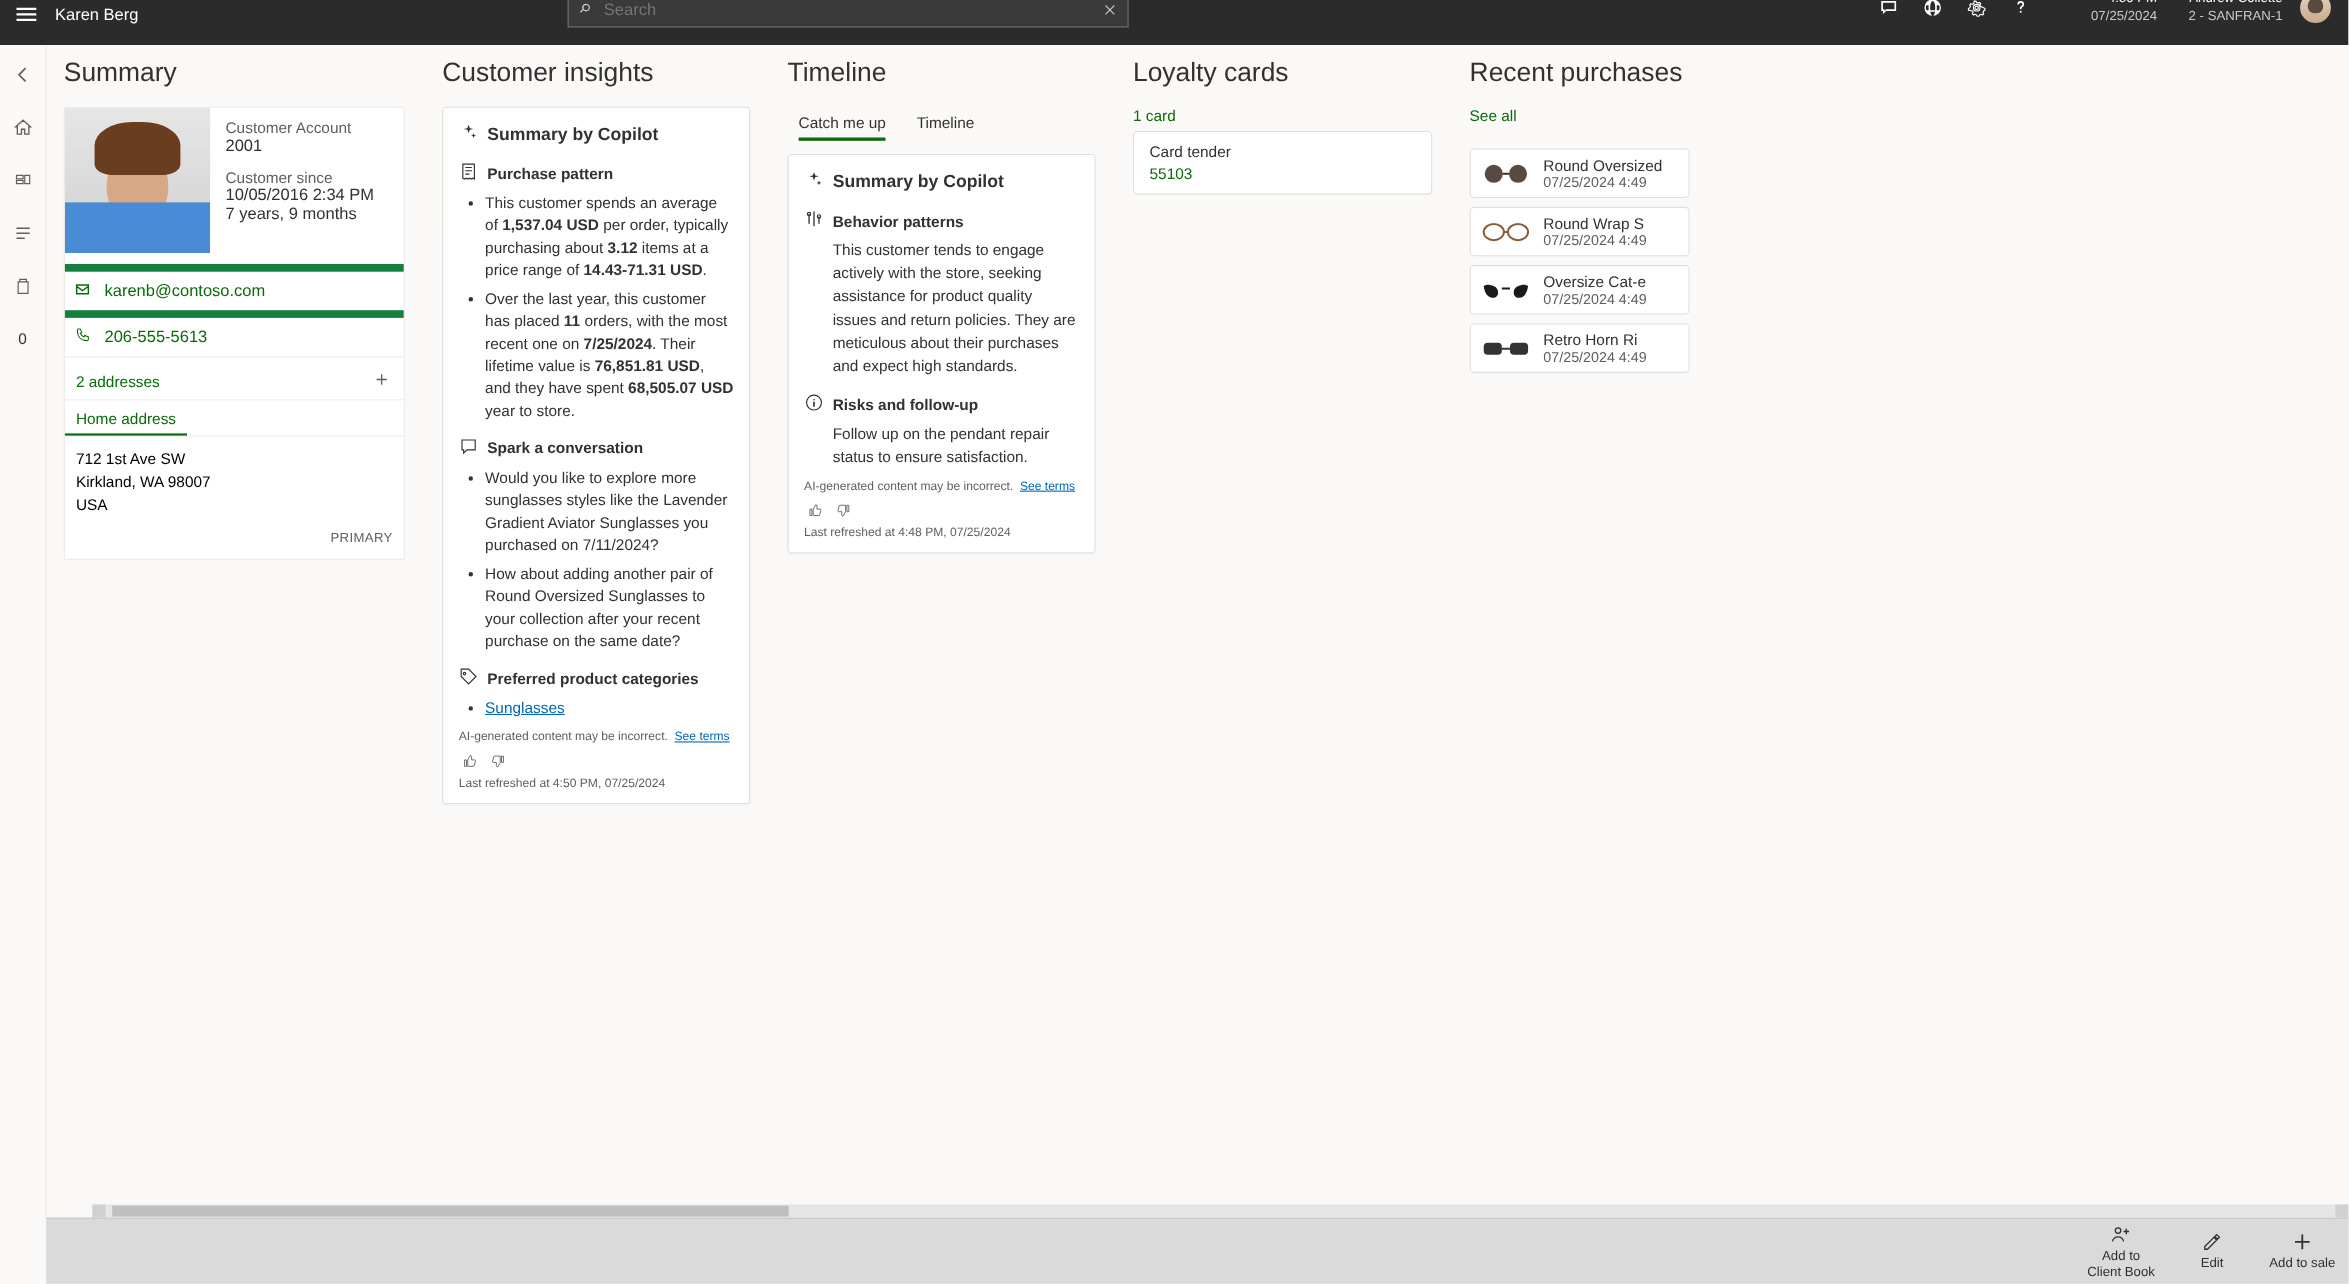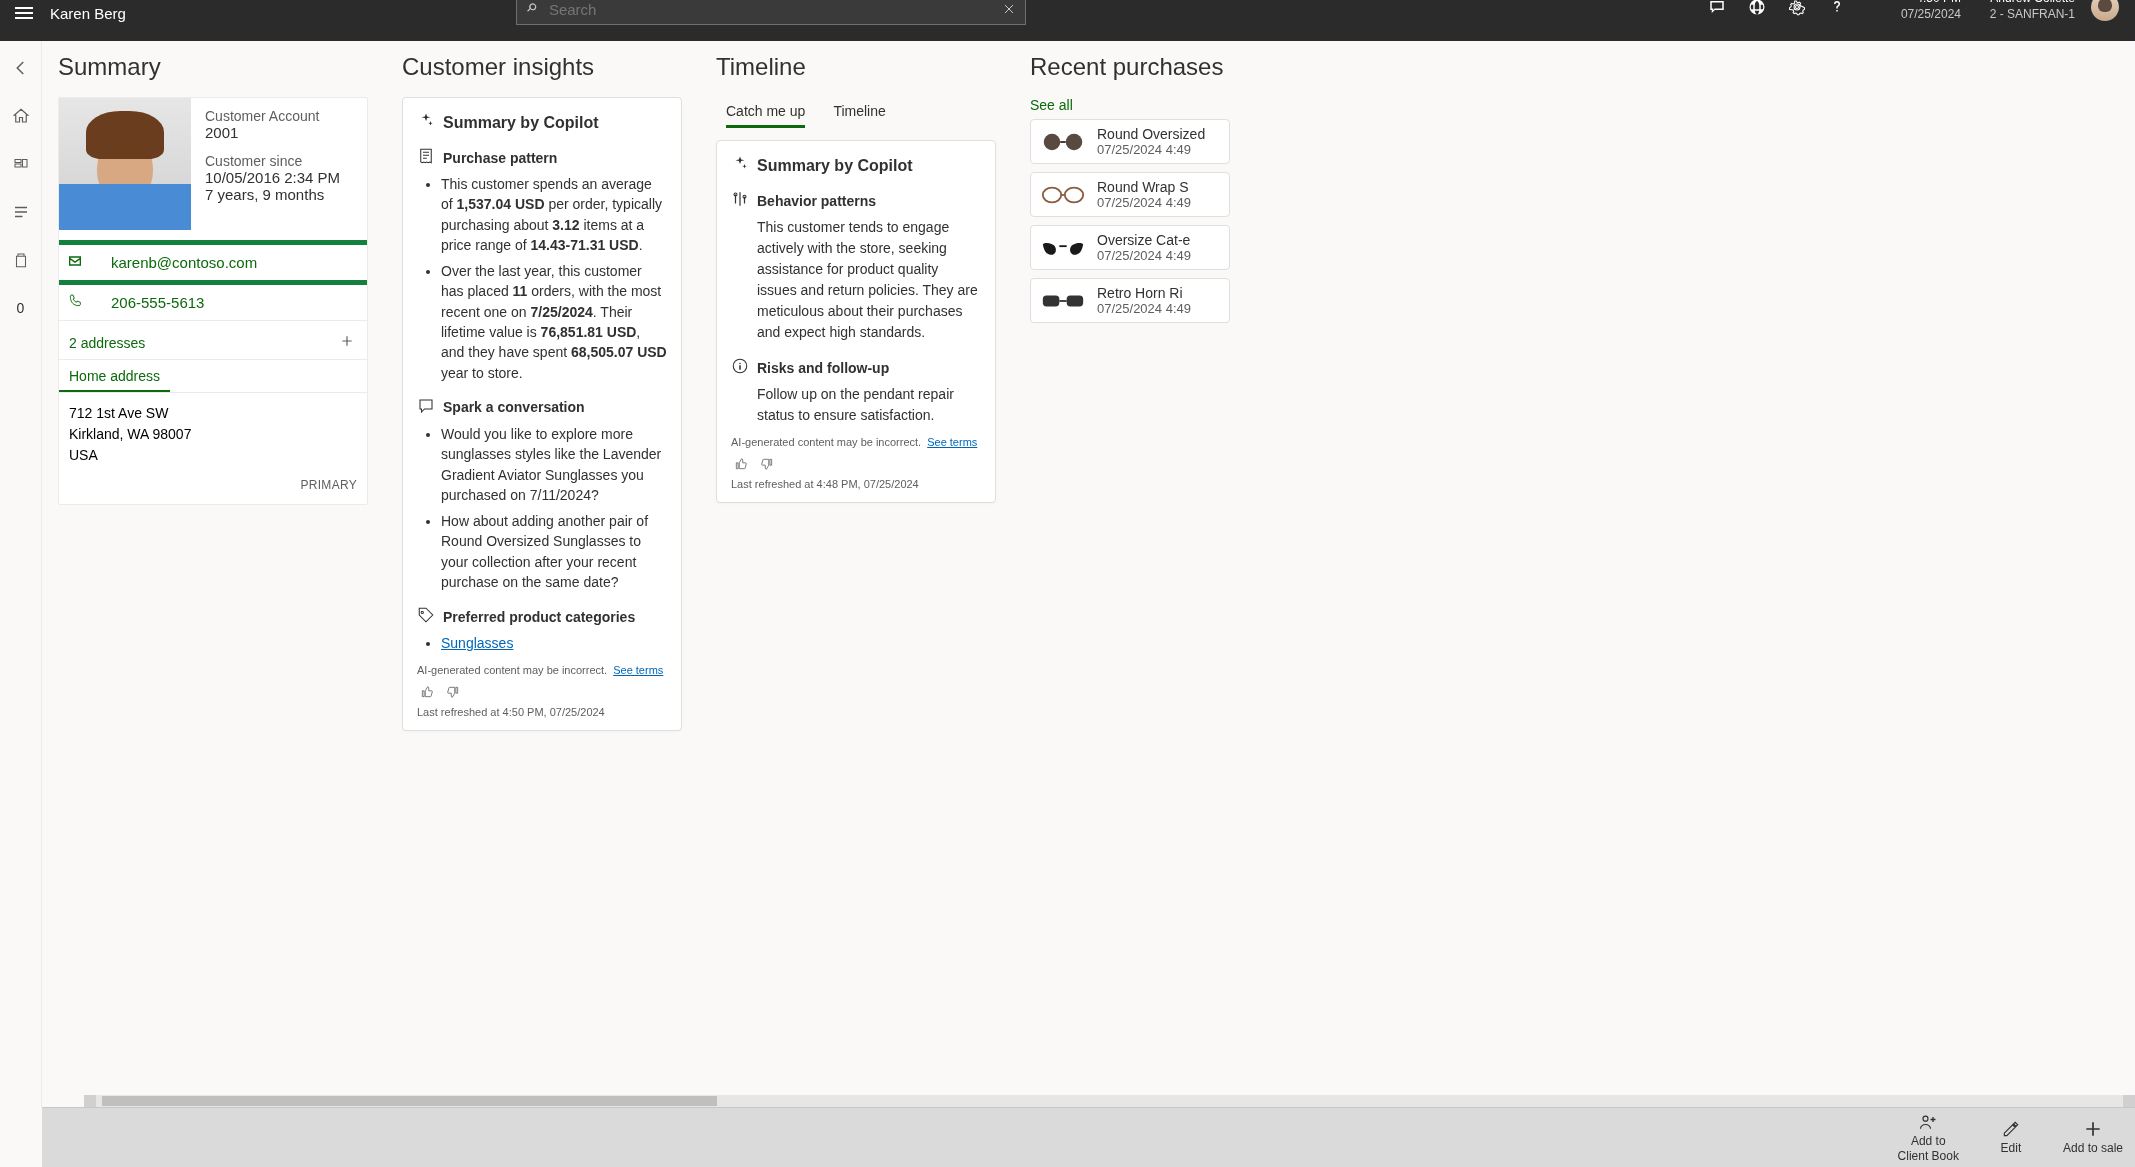--- a/index.html
+++ b/index.html
@@ -171,23 +171,23 @@
   background:#6b3d1f;
   border-radius:44% 44% 20% 20%;
   transform:translateX(-50%);
 }
 .summary-info { padding-top:10px; font-size:14px; }
 .label-grey { color:#605e5c; font-size:14px; }
 .value-dark { color:#323130; font-size:15px; }
 .gap8 { margin-top:12px; }
 
 .contact-row {
-  display:flex; align-items:center; gap:28px;
+  display:flex; align-items:center; gap:12px;
   padding: 8px 8px;
-  border-top:5px solid #15803d;
+  border-top:7px solid #15803d;
 }
 .contact-row svg { width:16px; height:16px; fill:#0b6a0b; }
 .contact-link { color:#0b6a0b; font-size:15px; }
 
 .addresses-head {
   display:flex; align-items:flex-end; justify-content:space-between;
   padding:10px 10px 8px 10px;
   border-top:1px solid #edebe9;
 }
 .addresses-head .txt { color:#0b6a0b; font-size:14px; }
@@ -269,21 +269,21 @@
 .loyalty-card {
   background:#fff;
   border:1px solid #e1dfdd;
   border-radius:4px;
   padding:10px 14px;
 }
 .loyalty-card .lbl { font-size:14px; color:#323130; margin-bottom:4px;}
 .loyalty-card .val { font-size:14px; color:#0b6a0b; }
 
 
-.seeall-link { color:#0b6a0b; font-size:14px; margin-bottom:6px; display:block;}
+.seeall-link { color:#0b6a0b; font-size:14px; margin-bottom:22px; display:block;}
 .purchase-item {
   background:#fff;
   border:1px solid #e1dfdd;
   border-radius:4px;
   padding:6px 10px;
   display:flex; gap:12px;
   margin-bottom:8px;
   align-items:center;
 }
 .purchase-thumb {
@@ -606,20 +606,28 @@
           <span class="thumb-btn">
             <svg viewBox="0 0 24 24">
                 <path d="M20 14h-3V4h3v10zm-5 0l-4 7c-1 0-2-1-2-2v-5H4c-1 0-1-1-1-2l2-7c0-1 1-1 1-1h9v10z" fill="none" stroke-width="1.4"></path>
               </svg>
           </span>
         </div>
         <div class="last-refreshed">Last refreshed at 4:48 PM, 07/25/2024</div>
       </div>
     </div>
 
+    <div class="col col-loyalty">
+      <div class="section-title">Loyalty cards</div>
+      <div class="loyalty-count">1 card</div>
+      <div class="loyalty-card">
+        <div class="lbl">Card tender</div>
+        <div class="val">55103</div>
+      </div>
+    </div>
 
     <div class="col col-purchases">
       <div class="section-title">Recent purchases</div>
       <a class="seeall-link">See all</a>
 
       <div class="purchase-item">
         <div class="purchase-thumb">
           <svg viewBox="0 0 48 24">
               <circle cx="12" cy="12" r="9" fill="#3b2a1f" opacity="0.85"></circle>
               <circle cx="36" cy="12" r="9" fill="#3b2a1f" opacity="0.85"></circle>

